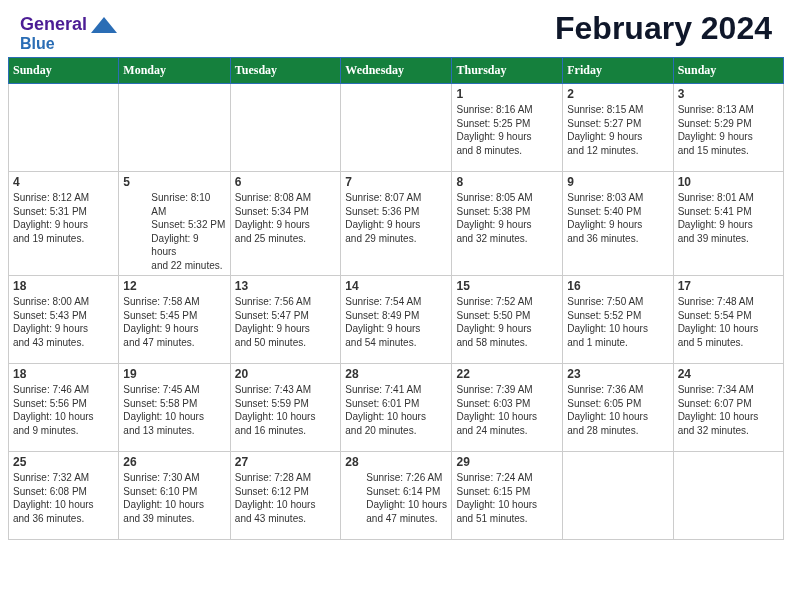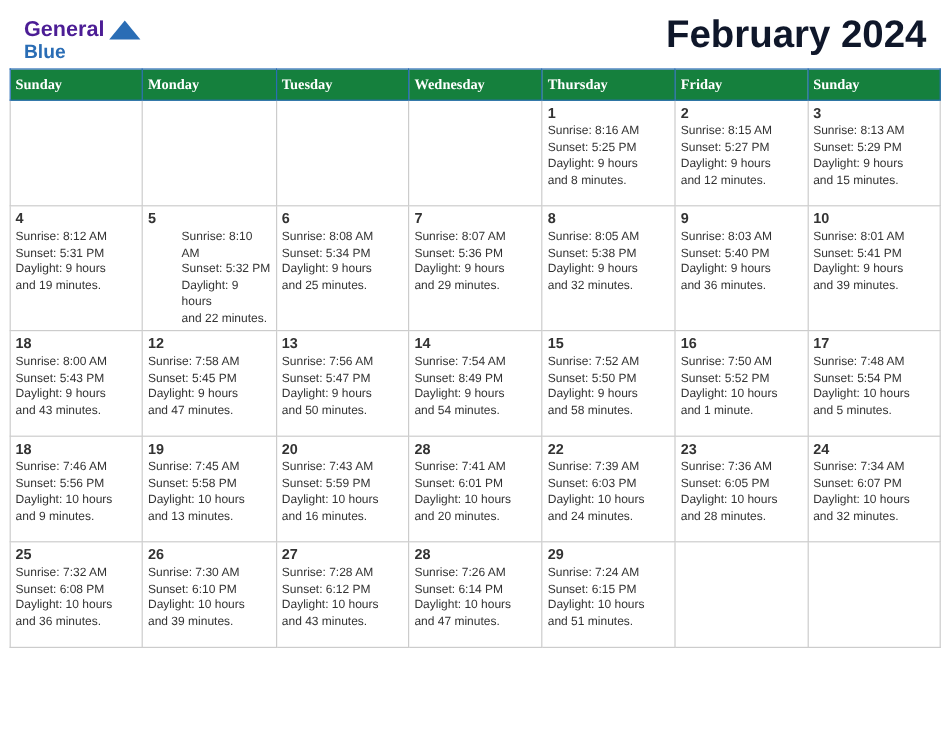--- a/index.html
+++ b/index.html
@@ -326,21 +326,21 @@
           </td>
           <td>
             <div class="cell-num">27</div>
             <div class="cell-info" style="white-space: pre-line;">Sunrise: 7:28 AM
 Sunset: 6:12 PM
 Daylight: 10 hours
 and 43 minutes.</div>
           </td>
           <td>
             <div class="cell-num">28</div>
-            <div class="cell-info" style="white-space: pre-line;">Sunrise: 7:26 AM
+            <div class="cell-info" style="white-space: pre-line; margin-left: 21px;">Sunrise: 7:26 AM
 Sunset: 6:14 PM
 Daylight: 10 hours
 and 47 minutes.</div>
           </td>
           <td>
             <div class="cell-num">29</div>
             <div class="cell-info" style="white-space: pre-line;">Sunrise: 7:24 AM
 Sunset: 6:15 PM
 Daylight: 10 hours
 and 51 minutes.</div>

